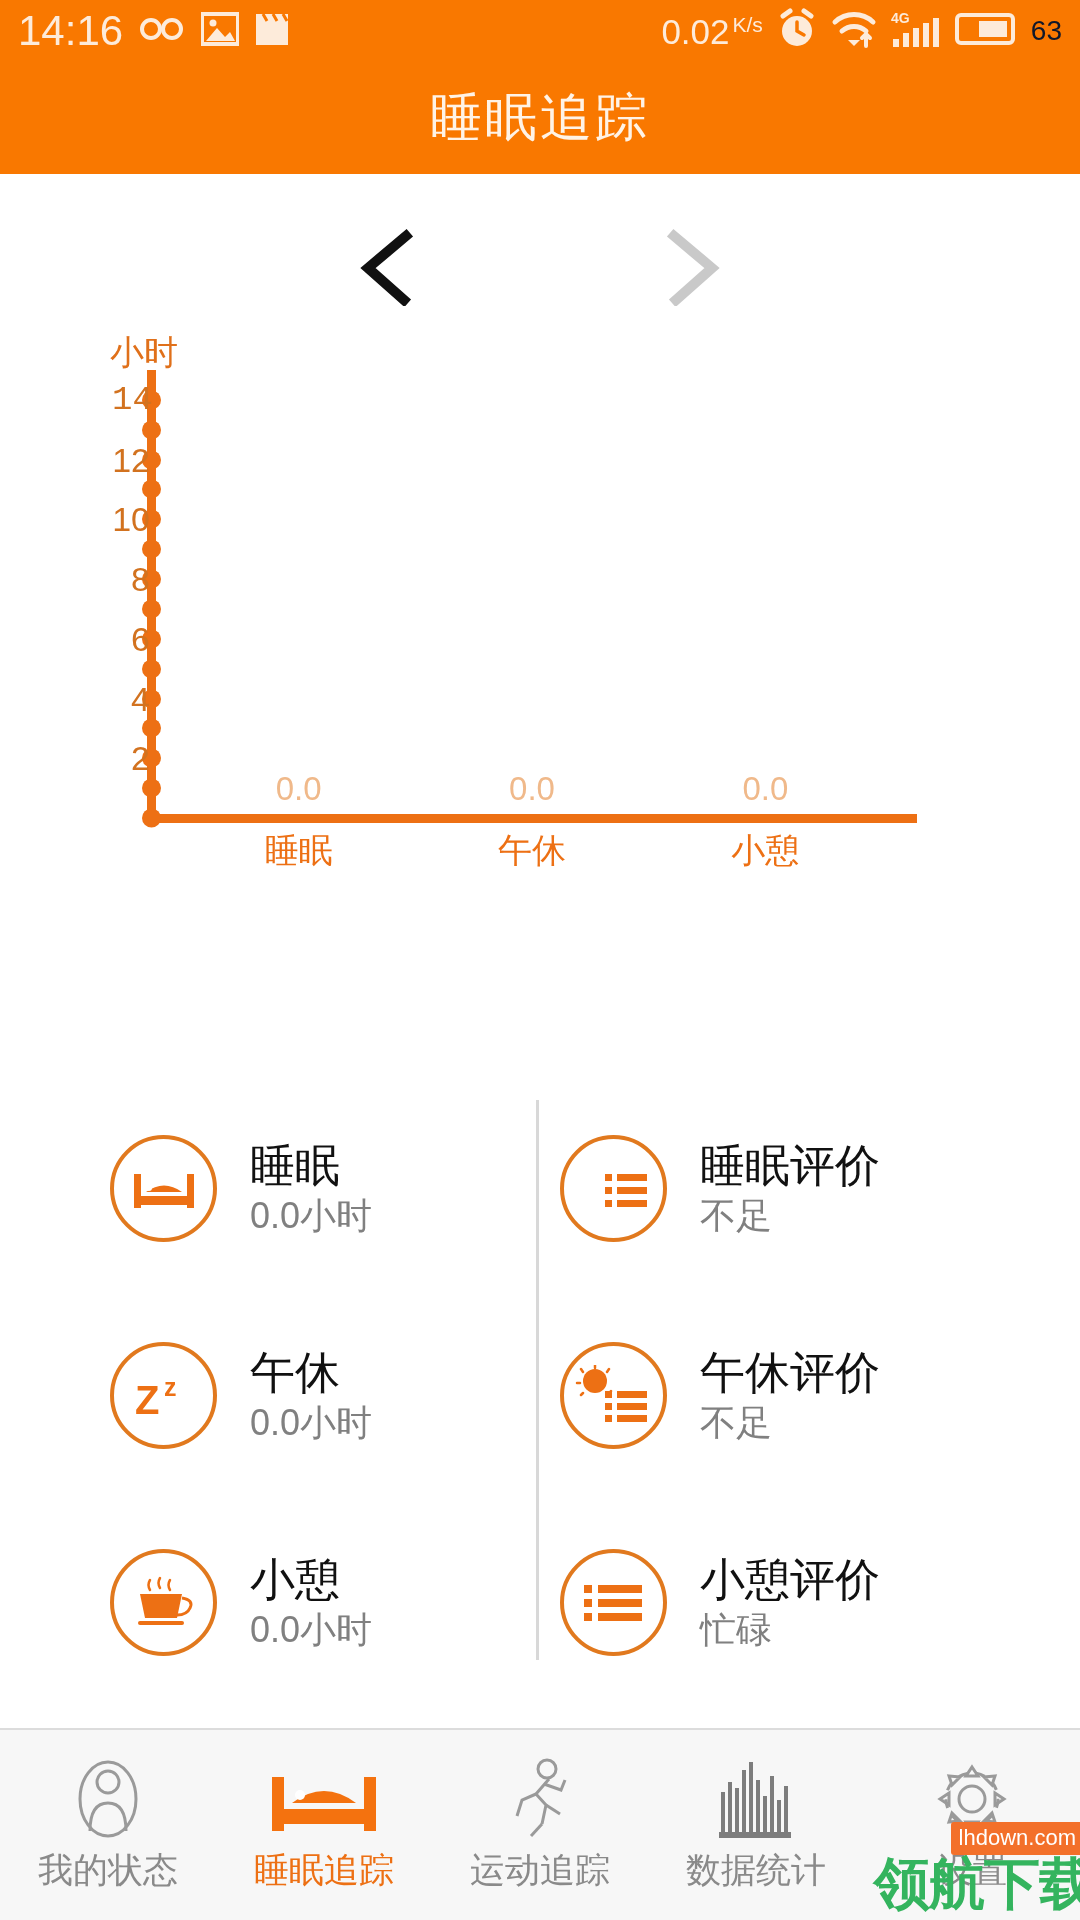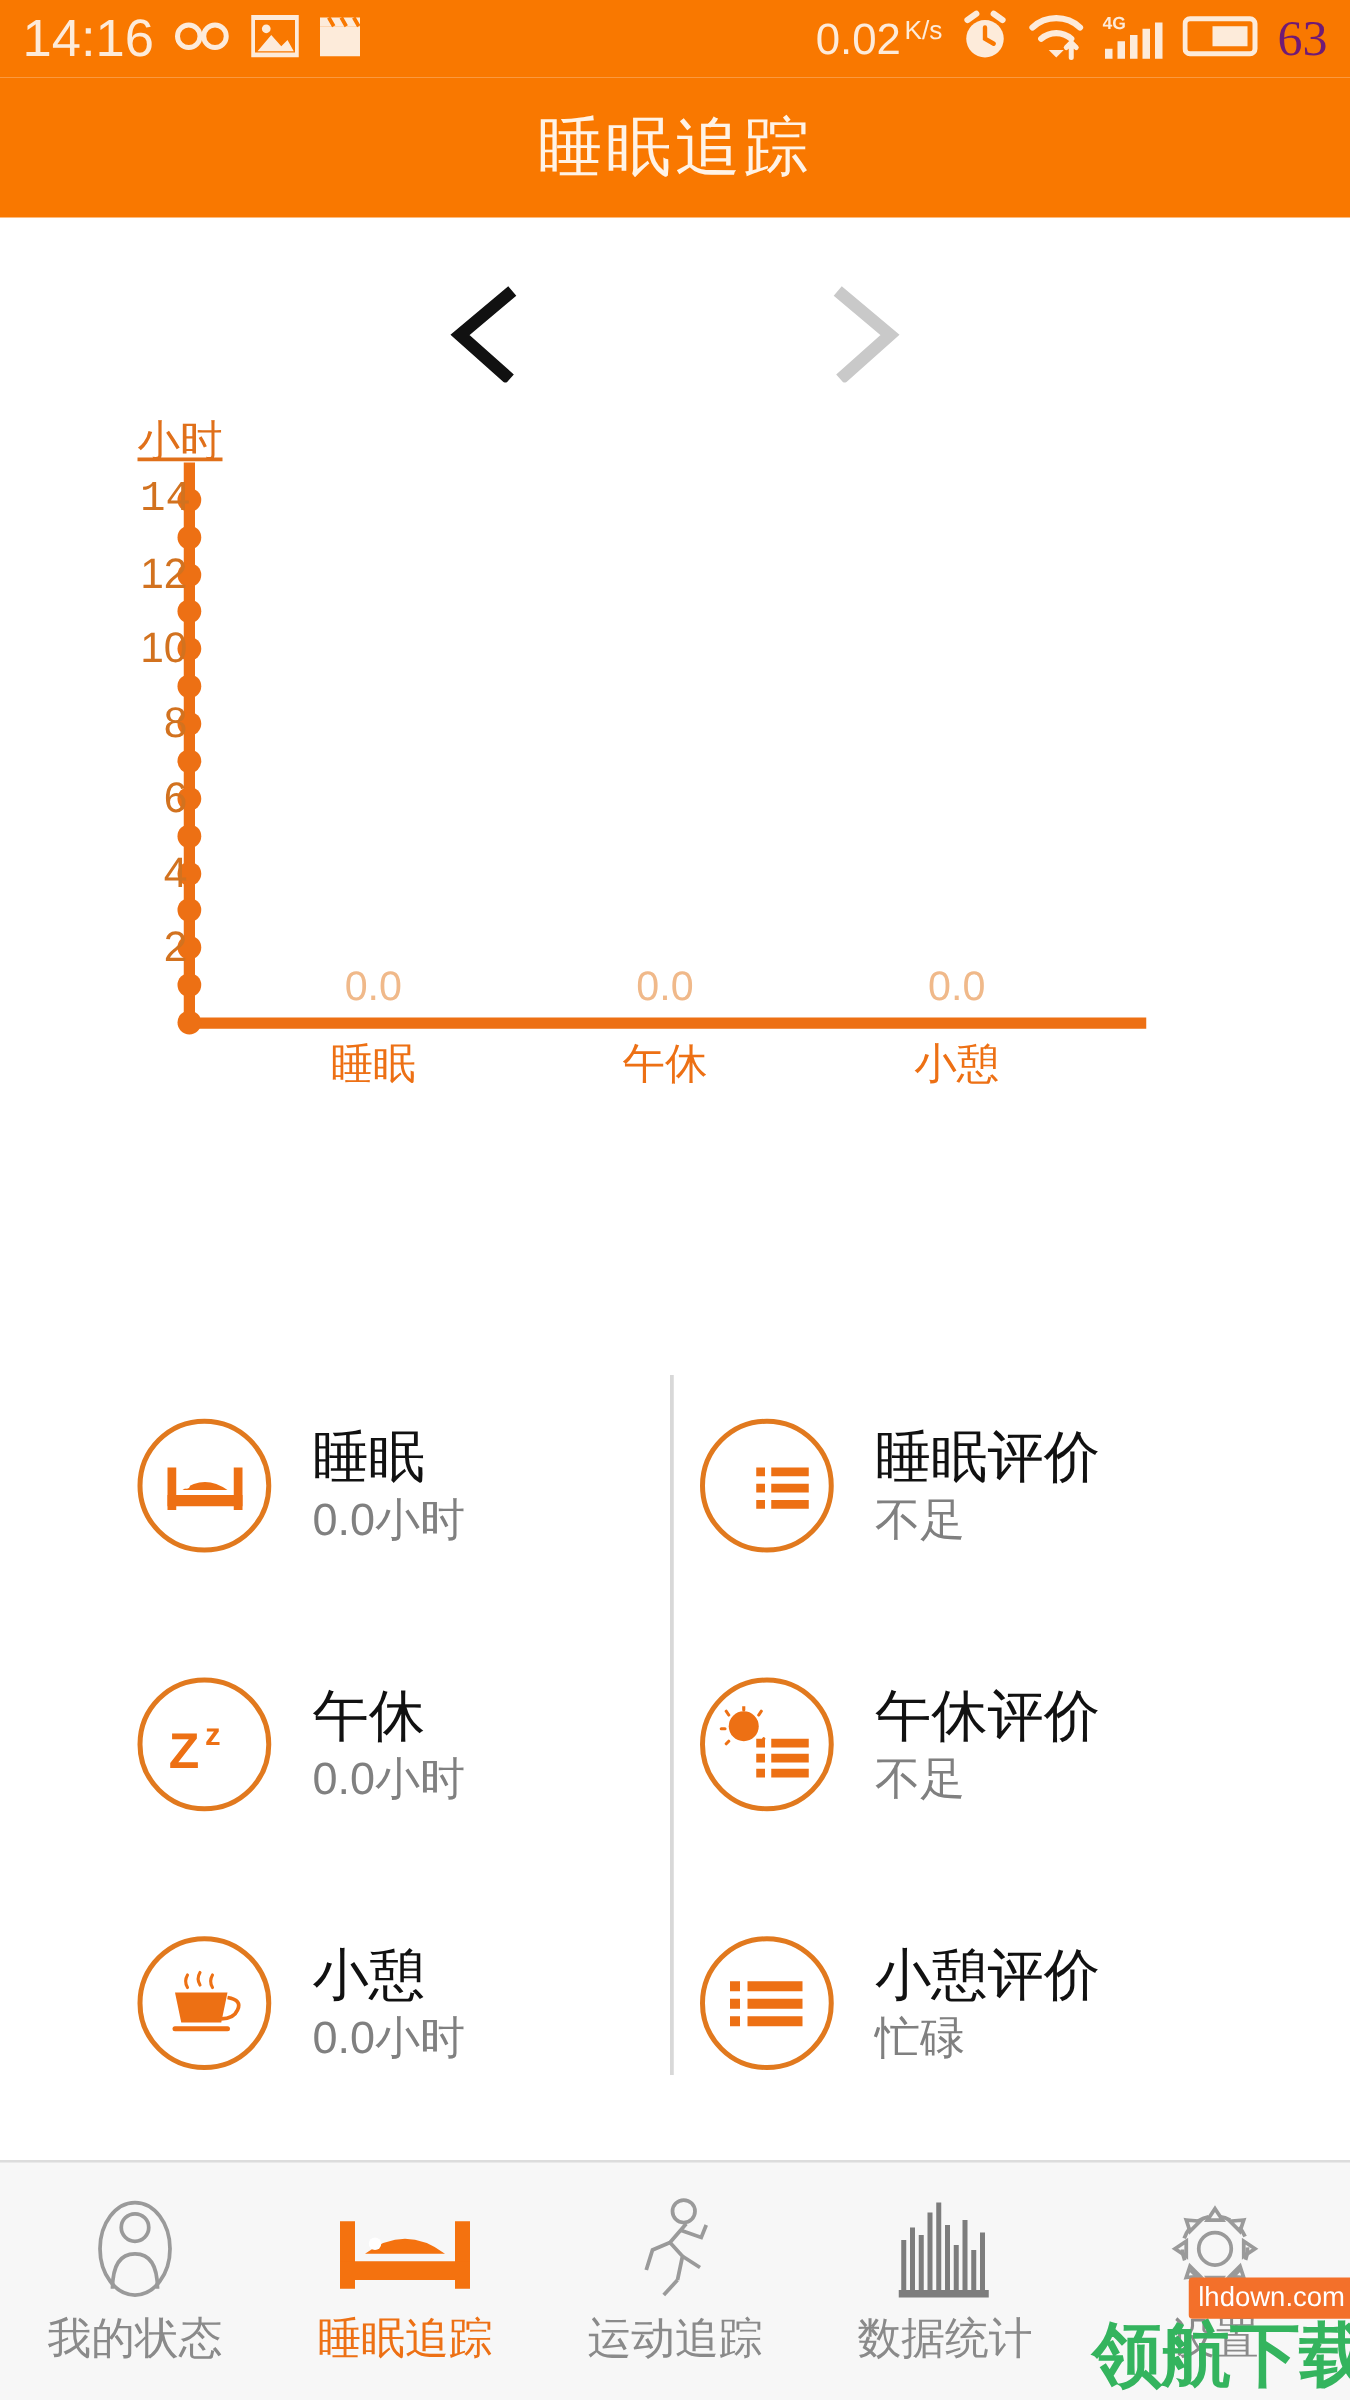--- a/index.html
+++ b/index.html
@@ -14,21 +14,21 @@
   .statusbar {
     position:absolute; top:0; left:0; width:1080px; height:62px;
     background:#F97800; display:flex; align-items:center;
     padding:0 18px; color:#FDEBDA;
   }
   .sb-left { display:flex; align-items:center; gap:16px; }
   .sb-time { font-size:42px; letter-spacing:0px; color:#FDEBDA; line-height:1; }
   .sb-right { margin-left:auto; display:flex; align-items:center; gap:14px; }
   .sb-speed { font-size:35px; color:#FDEBDA; line-height:1; display:flex; align-items:flex-start; }
   .sb-speed .unit { font-size:21px; margin-left:3px; }
-  .sb-batt-num { font-size:40px; color:#701a75; line-height:1;font-family:Liberation Serif, serif; }
+  .sb-batt-num { font-size:28px; color:#0f172a; line-height:1; }
   .ico { display:inline-block; }
 
   
   .header {
     position:absolute; top:62px; left:0; width:1080px; height:112px;
     background:#F97800; display:flex; align-items:center; justify-content:center;
   }
   .header-title { color:#FFF3E6; font-size:52px; letter-spacing:3px; }
 
   
@@ -40,21 +40,21 @@
     top:10px; text-align:center; width:420px;
   }
   .date-main { font-size:47px; color:#1c1c1c; line-height:1.12; }
   .date-week { font-size:43px; color:#1c1c1c; margin-top:4px; line-height:1.1; }
   .chev { position:absolute; top:52px; width:90px; height:80px; }
   .chev-prev { left:340px; }
   .chev-next { left:650px; }
 
   
   .chart { position:absolute; top:330px; left:0; width:1080px; height:560px; }
-  .yunit { position:absolute; left:110px; top:0px; font-size:34px; color:#E0701A;text-decoration:underline; }
+  .yunit { position:absolute; left:110px; top:0px; font-size:34px; color:#E0701A; }
   .axis-v {
     position:absolute; left:147px; top:40px; width:9px; height:450px; background:#ED7014;
   }
   .axis-h {
     position:absolute; left:147px; top:484px; width:770px; height:9px; background:#ED7014;
   }
   .ytick { position:absolute; left:112px; font-size:34px; color:#D2721F;
            transform:translateY(-50%); text-align:right; width:38px; }
   .ydot { position:absolute; left:142px; width:19px; height:19px; border-radius:50%;
           background:#ED7014; transform:translate(0,-50%); }

